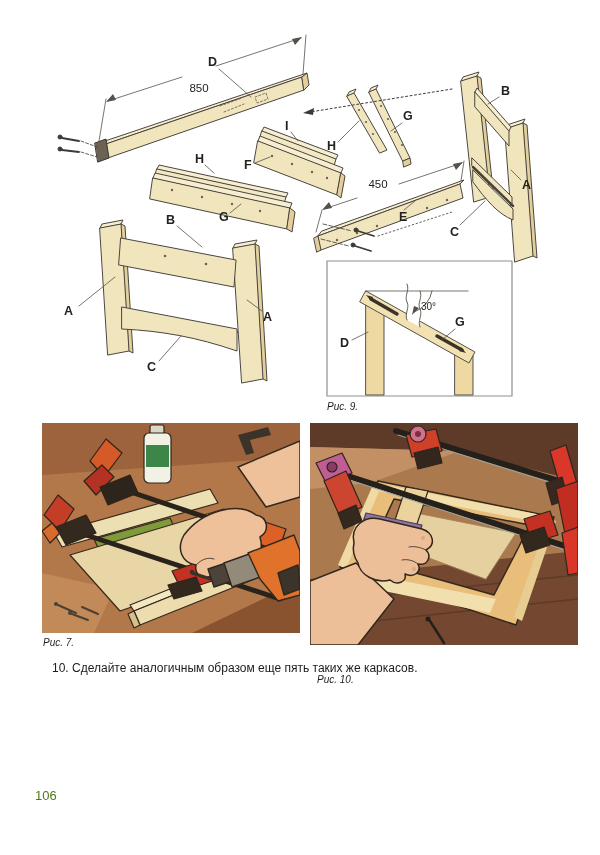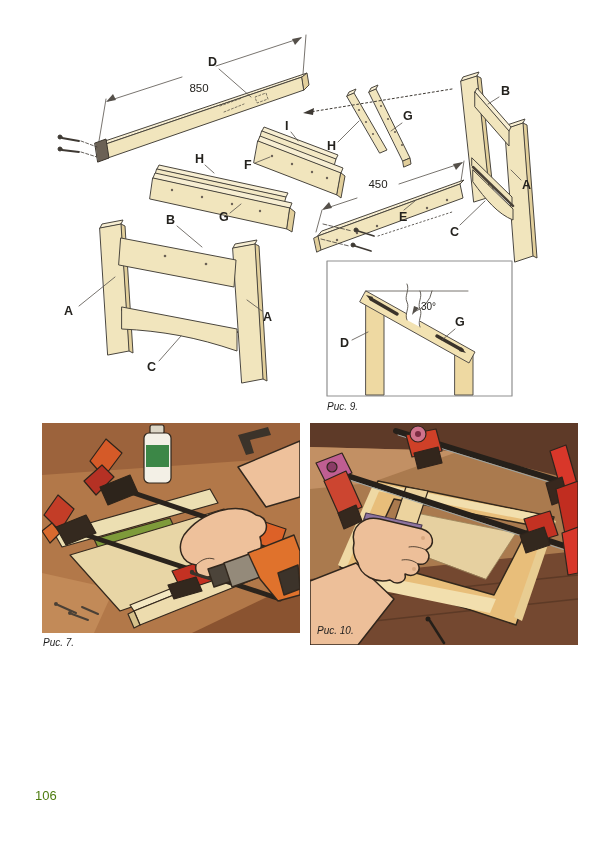--- a/index.html
+++ b/index.html
@@ -334,19 +334,20 @@
       <circle cx="104" cy="146" r="2" fill="#d8a880" stroke="none"></circle>
     </g>
 
     <g>
       <circle cx="118" cy="196" r="2.5" fill="#241f19"></circle>
       <path d="M120,198 L134,220" stroke="#241f19" stroke-width="2.5"></path>
     </g>
   </svg>
 
   <div class="fig-cap" style="left:43px;top:637px;">Рис. 7.</div>
-  <div class="fig-cap" style="left:317px;top:625px;">Рис. 10.</div>
+  <div class="fig-cap" style="left:317px;top:674px;">Рис. 10.</div>
 
   <div class="bodytext">
+    <p>10. Сделайте аналогичным образом еще пять таких же каркасов.</p>
   </div>
 
   <div class="pagenum">106</div>
 </div>
 
 </body></html>

